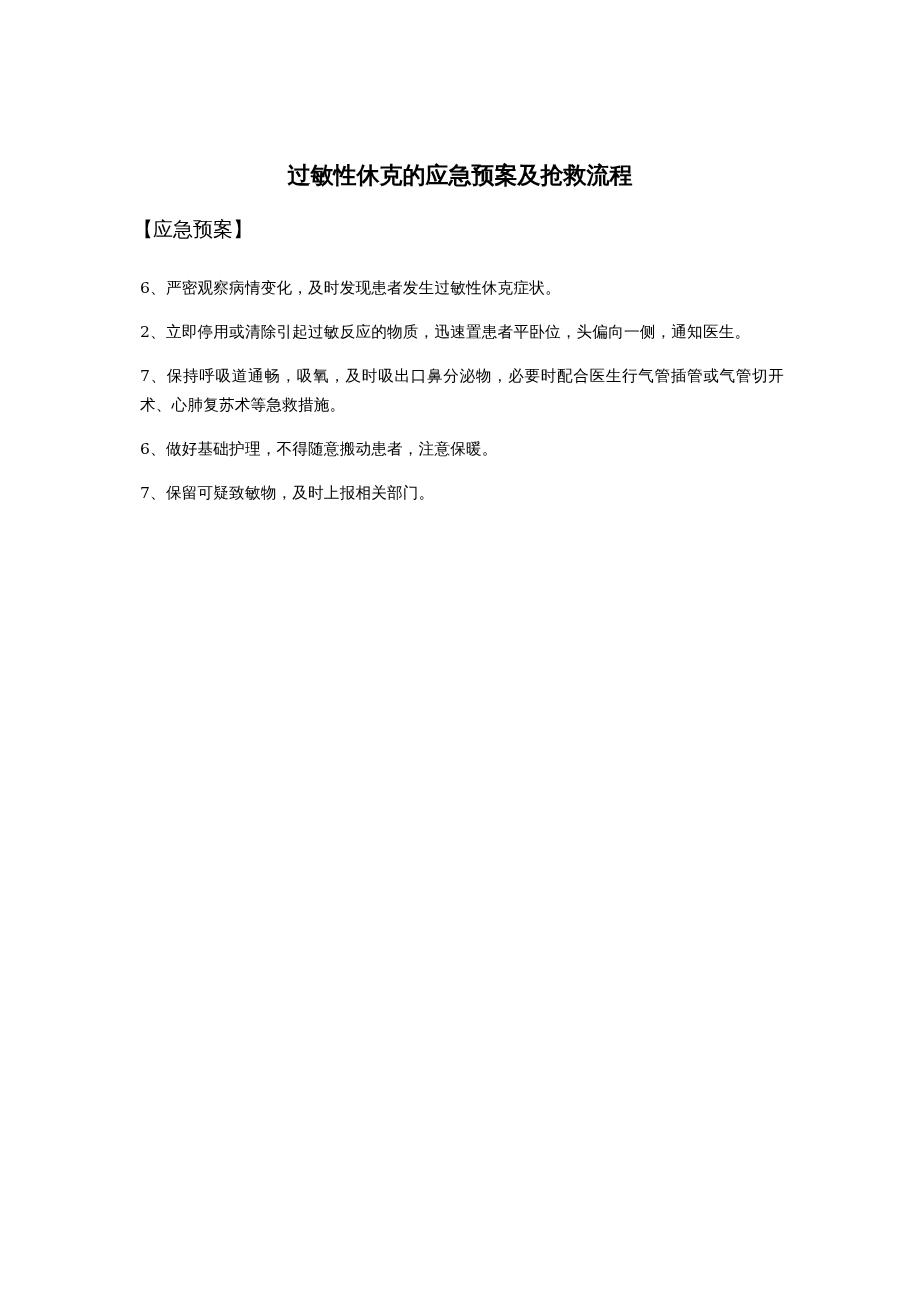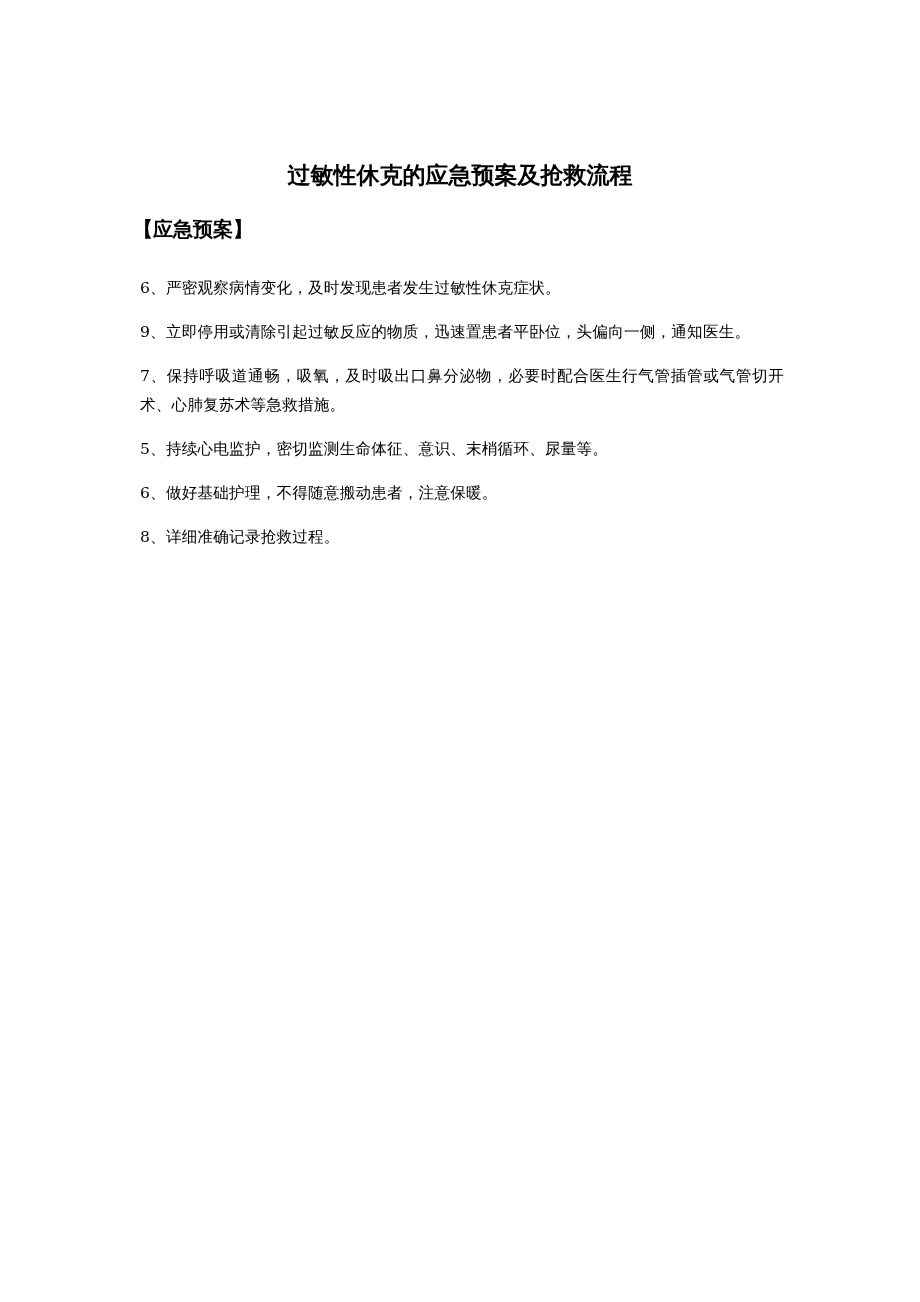--- a/index.html
+++ b/index.html
@@ -34,21 +34,21 @@
       font-weight: bold;
       font-size: 23px;
       line-height: 32px;
       letter-spacing: 0px;
     }
     .section-heading {
       position: absolute;
       top: 193px;
       left: 133px;
       font-family: "DejaVu Sans", "Liberation Sans", sans-serif;
-      font-weight: bold;
+      font-weight: normal;
       font-size: 20px;
       line-height: 30px;
     }
     .items {
       position: absolute;
       top: 253px;
       left: 140px;
       width: 644px;
     }
     .item {
@@ -60,19 +60,18 @@
     }
   </style>
 </head>
 <body>
 
 <div class="page">
   <div class="title">过敏性休克的应急预案及抢救流程</div>
   <div class="section-heading">【应急预案】</div>
   <div class="items">
     <p class="item">6、严密观察病情变化，及时发现患者发生过敏性休克症状。</p>
-    <p class="item">9、立即停用或清除引起过敏反应的物质，迅速置患者平卧位，头偏向一侧，通知医生。</p>
+    <p class="item">2、立即停用或清除引起过敏反应的物质，迅速置患者平卧位，头偏向一侧，通知医生。</p>
     <p class="item">7、保持呼吸道通畅，吸氧，及时吸出口鼻分泌物，必要时配合医生行气管插管或气管切开术、心肺复苏术等急救措施。</p>
-    <p class="item">5、持续心电监护，密切监测生命体征、意识、末梢循环、尿量等。</p>
     <p class="item">6、做好基础护理，不得随意搬动患者，注意保暖。</p>
-    <p class="item">8、详细准确记录抢救过程。</p>
+    <p class="item">7、保留可疑致敏物，及时上报相关部门。</p>
   </div>
 </div>
 
 </body></html>

